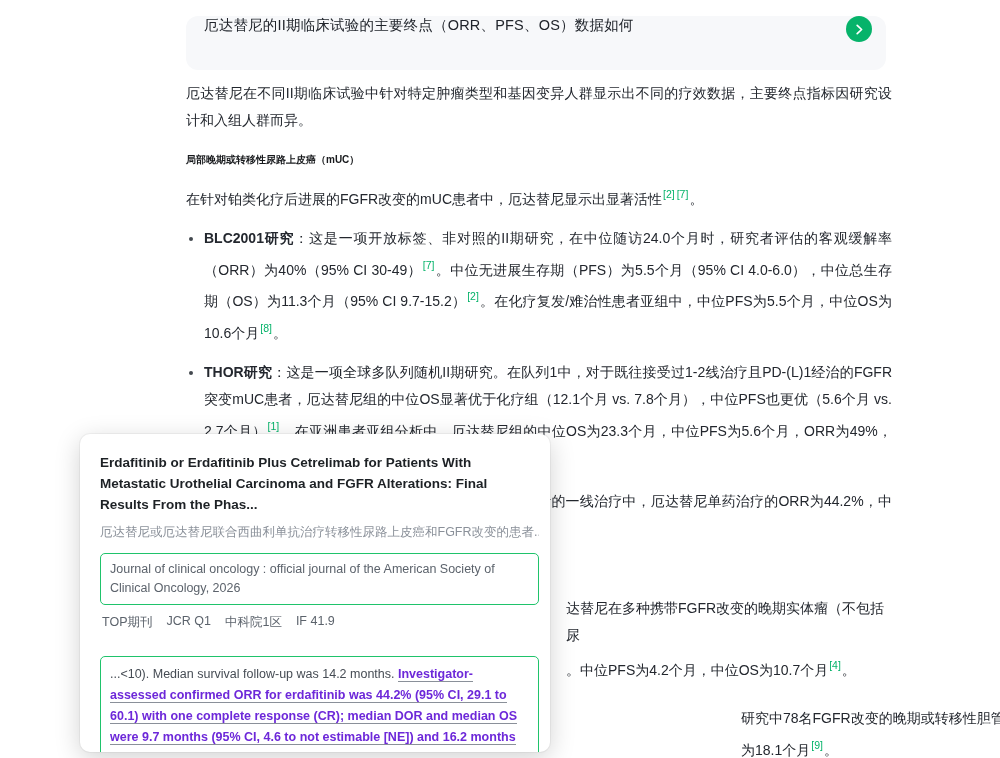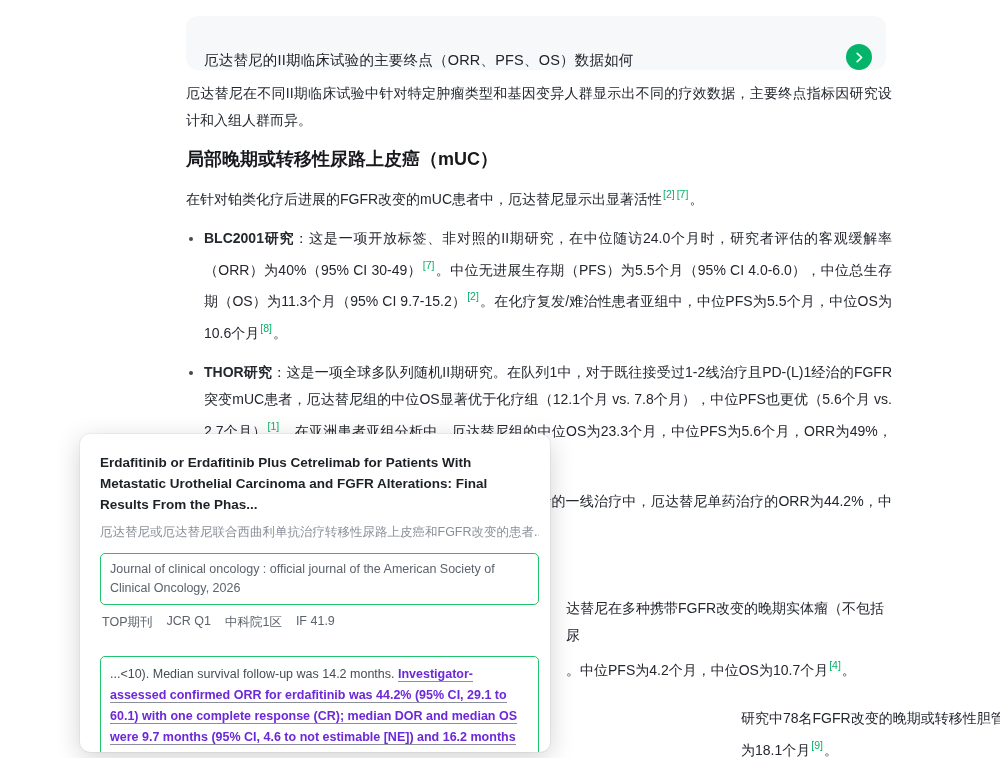--- a/index.html
+++ b/index.html
@@ -19,21 +19,21 @@
   
   #query-bar {
     position: absolute;
     left: 186px;
     top: 16px;
     width: 700px;
     height: 54px;
     background: #f7f8fa;
     border-radius: 12px;
     display: flex;
-    align-items: flex-end;
+    align-items: flex-start;
     padding: 0 14px 0 18px;
     box-sizing: border-box;
     gap: 16px;
   }
   #query-text {
     flex: 1;
     font-size: 14.5px;
     color: #20242b;
     letter-spacing: 0.2px;
     white-space: nowrap;
@@ -62,21 +62,21 @@
     line-height: 27px;
     color: #23272e;
   }
   .para {
     margin: 0 0 12px 0;
     text-align: justify;
   }
   .heading {
     font-weight: bold;
     margin: 6px 0 8px 0;
-    font-size: 18px;
+    font-size: 10px;
     color: #17191c;
   }
   ul.bullets {
     list-style: none;
     margin: 0;
     padding: 0;
   }
   ul.bullets > li {
     position: relative;
     padding-left: 18px;

